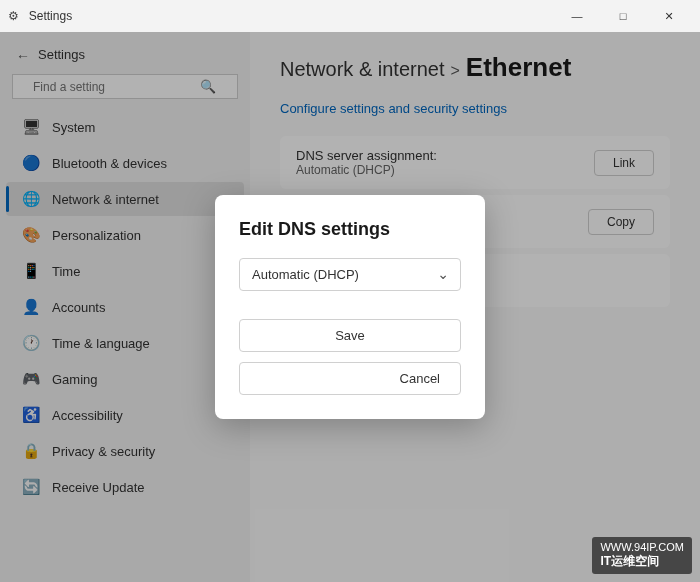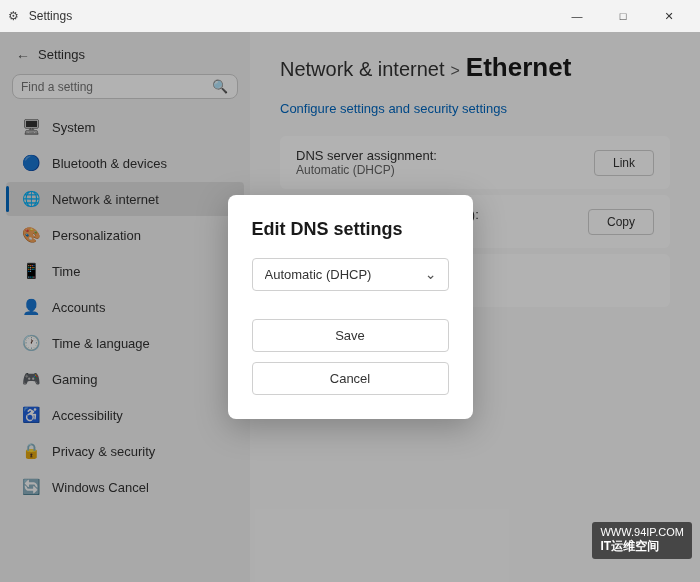--- a/index.html
+++ b/index.html
@@ -79,22 +79,22 @@
       font-size: 14px;
       color: #555;
     }
 
     .search-box {
       margin: 6px 12px 10px 12px;
       display: flex;
       align-items: center;
       background: white;
       border: 1px solid #d0d0d0;
-      border-radius: 8px;
-      padding: 4px 8px;
+      border-radius: 0;
+      padding: 4px 20px;
       justify-content: center;
     }
     .search-box input {
       border: none;
       outline: none;
       font-size: 12px;
       color: #555;
       background: transparent;
       flex: 1;
     }
@@ -248,21 +248,21 @@
       background: rgba(0,0,0,0.3);
       display: flex;
       align-items: center;
       justify-content: center;
       z-index: 100;
     }
 
     .dialog {
       background: white;
       border-radius: 8px;
-      width: 245px;
+      width: 270px;
       padding: 24px;
       box-shadow: 0 8px 32px rgba(0,0,0,0.25);
     }
     .dialog-title {
       font-size: 18px;
       font-weight: 600;
       color: #1a1a1a;
       margin-bottom: 18px;
     }
     .dialog-select {
@@ -308,26 +308,27 @@
       color: #333;
     }
     .btn-cancel {
       padding: 8px 20px;
       background: white;
       border: 1px solid #d0d0d0;
       border-radius: 4px;
       font-size: 13px;
       cursor: pointer;
       color: #333;
+      text-align: right;
     }
 
     
     .watermark {
       position: absolute;
-      bottom: 23px;
+      bottom: 8px;
       right: 8px;
       background: rgba(0,0,0,0.6);
       color: white;
       font-size: 11px;
       padding: 4px 8px;
       border-radius: 3px;
       z-index: 200;
     }
     .watermark-line2 {
       font-size: 12px;
@@ -397,21 +398,21 @@
     <div class="sidebar-item">
       <span class="sidebar-icon">♿</span>
       <span>Accessibility</span>
     </div>
     <div class="sidebar-item">
       <span class="sidebar-icon">🔒</span>
       <span>Privacy &amp; security</span>
     </div>
     <div class="sidebar-item">
       <span class="sidebar-icon">🔄</span>
-      <span>Windows Cancel</span>
+      <span>Receive Update</span>
     </div>
   </div>
 
   <div class="main-content">
     <div class="page-header">
       <span class="page-header-parent">Network &amp; internet</span>
       <span class="page-header-chevron">&gt;</span>
       <span class="page-header-current">Ethernet</span>
     </div>
 

